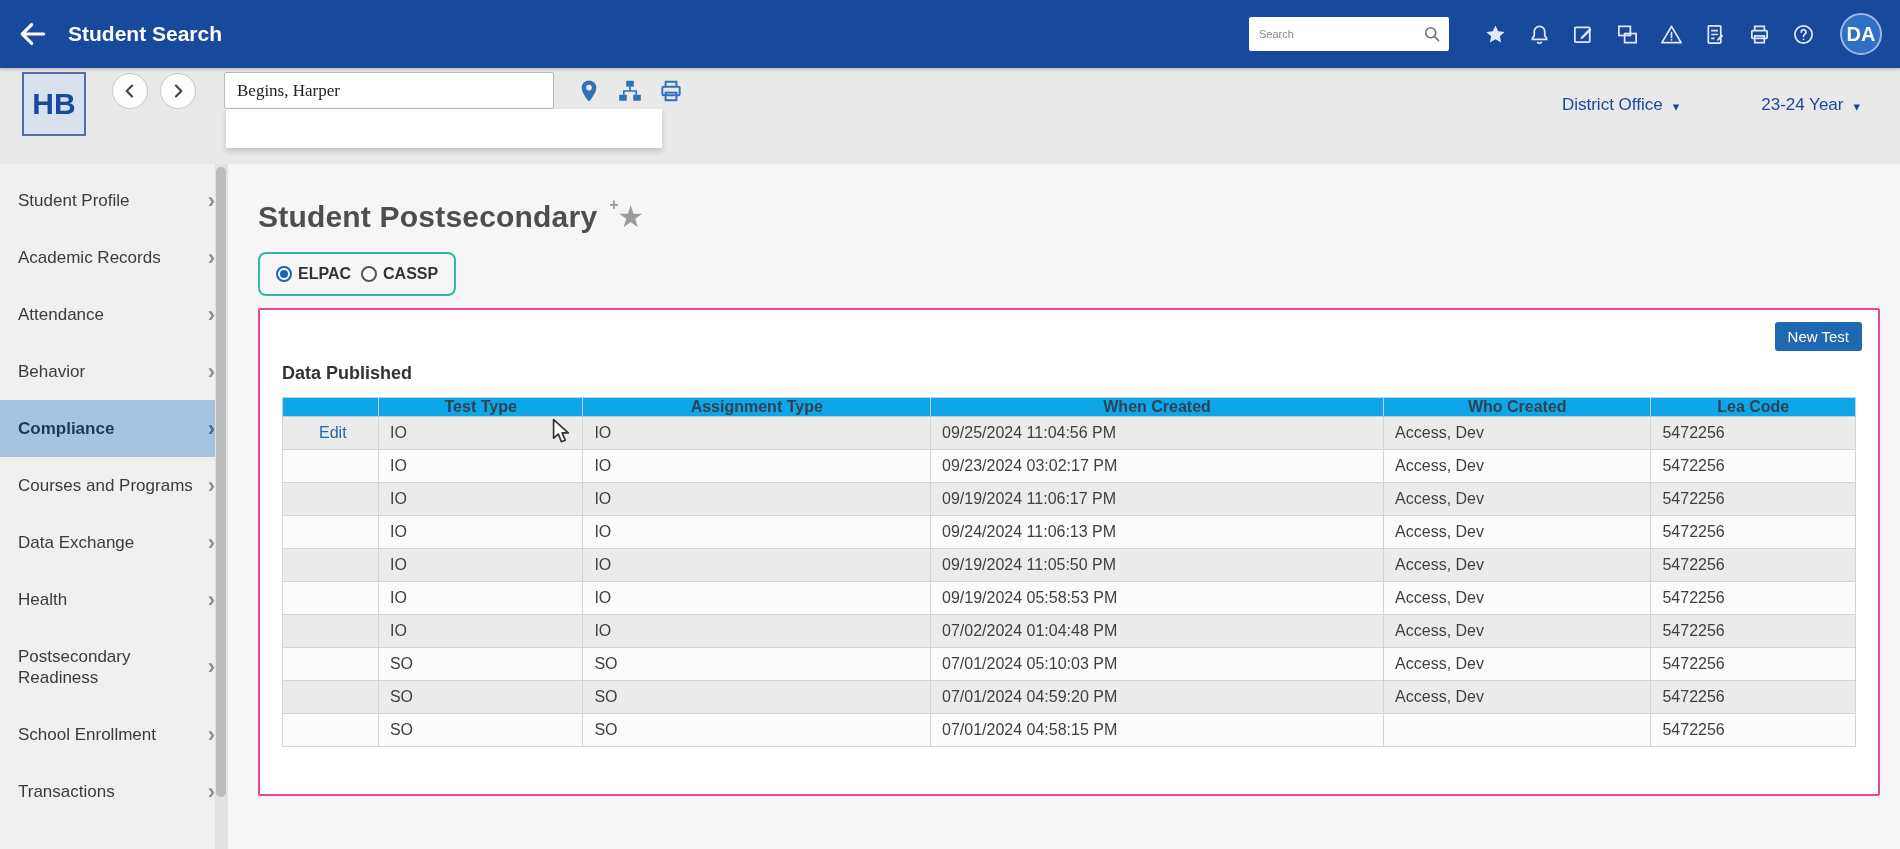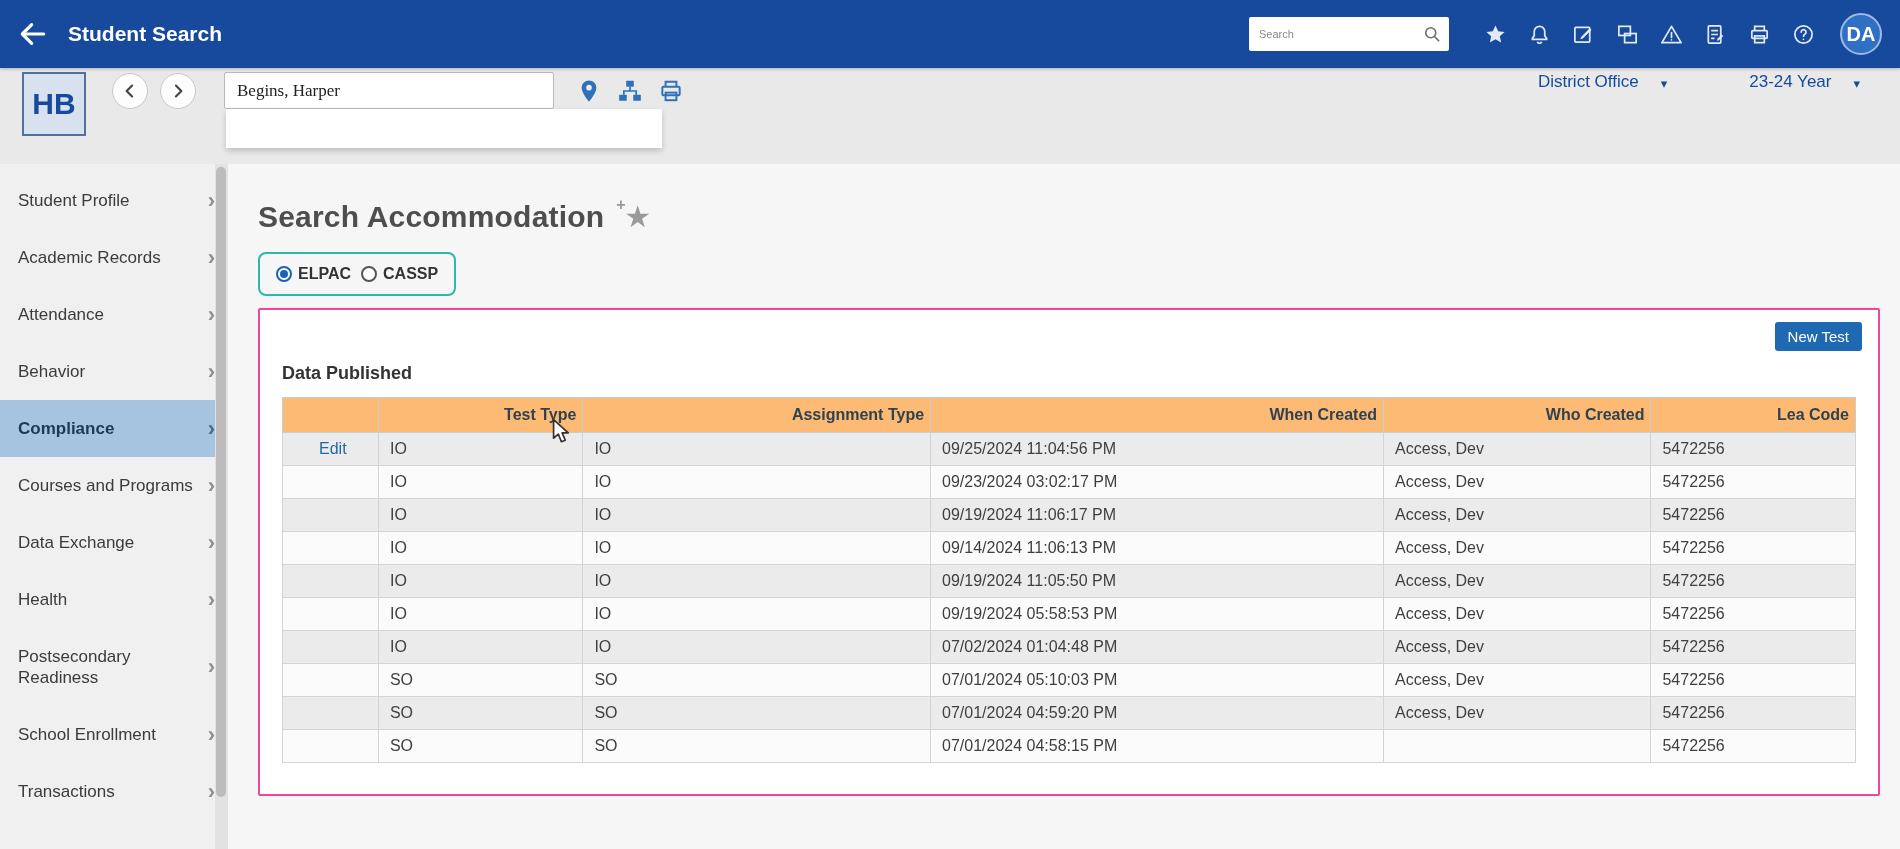--- a/index.html
+++ b/index.html
@@ -40,21 +40,21 @@
   .nav-circle svg { width:20px; height:20px; }
   .name-wrap { position:relative; margin-left:16px; }
   .name-input { width:330px; height:37px; border:1px solid #b9b9b9; border-radius:2px;
     padding:0 12px; font-size:17px; font-family:Liberation Serif, serif; color:#222; background:#fff; }
   .autocomplete { position:absolute; left:2px; top:37px; width:436px; height:39px;
     background:#ffffff; box-shadow:0 3px 6px rgba(0,0,0,.18); z-index:5; }
   .blue-icons { display:flex; gap:15px; margin:6px 0 0 10px; color:#2e71b8; }
   .blue-icon { display:inline-flex; cursor:pointer; color:#2e71b8; }
   .blue-icon svg { width:26px; height:26px; }
   .spacer { flex:1; }
-  .dd { color:#17499c; font-size:17px; margin-top:0; display:flex; gap:22px;
+  .dd { color:#17499c; font-size:17px; margin-top:23px; display:flex; gap:10px;
     align-items:center; cursor:pointer; white-space:nowrap; }
   .dd .caret { font-size:13px; margin-top:2px; }
   .dd.year { margin-left:70px; margin-right:18px; }
 
   
   .body-row { display:flex; height:685px; }
   .sidebar { width:228px; background:#f0f0f0; position:relative; flex:none; padding-top:8px; }
   .sb-item { position:relative; padding:18px 30px 18px 18px; font-size:17px;
     color:#3b3b3b; cursor:pointer; line-height:21px; }
   .sb-item .chev { position:absolute; right:13px; top:50%; transform:translateY(-50%);
@@ -82,22 +82,22 @@
     border-radius:50%; background:#1a62b5; }
 
   .panel { background:#fff; border:2px solid #ec4899; border-radius:2px;
     padding:12px 16px 30px; margin-right:2px; min-height:488px; }
   .panel-actions { display:flex; justify-content:flex-end; }
   .new-test-btn { background:#1f68b2; color:#fff; border:none; border-radius:3px;
     font-size:15px; padding:6px 13px; cursor:pointer; font-family:inherit; }
   .section-title { font-size:18px; color:#333; margin:12px 6px 13px; font-weight:bold; }
 
   .data-table { width:calc(100% - 12px); margin:0 6px; border-collapse:collapse; font-size:16px; }
-  .data-table th { background:#fdba74; color:#31424f; padding:8px 6px;
-    border:1px solid #bfd0dc; text-align:right; font-weight:bold; cursor:pointer; }
+  .data-table th { background:#0ea5e9; color:#31424f; padding:0 6px;
+    border:1px solid #bfd0dc; text-align:center; font-weight:bold; cursor:pointer; }
   .data-table td { border:1px solid #d4d4d4; padding:7px 11px; color:#3f3f3f; height:19px; }
   .data-table tbody tr { background:#fbfbfb; }
   .data-table tbody tr.shaded { background:#ebebeb; }
   .data-table td.link { color:#1f66ad; cursor:pointer;padding-left:36px; }
 
   .cursor { position:absolute; left:551px; top:418px; z-index:50; pointer-events:none; }
 </style>
 </head>
 <body>
 
@@ -284,21 +284,21 @@
     <span class="chev">›</span>
   </div>
 </div>
       <div class="sb-scroll-track">
         <div class="sb-thumb"></div>
       </div>
     </nav>
 
     <main class="main">
       <div class="title-row">
-        <h2>Search Accommodation</h2>
+        <h2>Student Postsecondary</h2>
         <span class="fav-add">★<span class="plus">+</span></span>
       </div>
 
       <div class="radio-box">
         <label class="radio-option">
           <span class="radio-circle checked"></span>
           <span class="radio-label">ELPAC</span>
         </label>
         <label class="radio-option">
           <span class="radio-circle"></span>
@@ -352,21 +352,21 @@
                 <td>IO</td>
                 <td>IO</td>
                 <td>09/19/2024 11:06:17 PM</td>
                 <td>Access, Dev</td>
                 <td>5472256</td>
               </tr>
               <tr>
                 <td></td>
                 <td>IO</td>
                 <td>IO</td>
-                <td>09/14/2024 11:06:13 PM</td>
+                <td>09/24/2024 11:06:13 PM</td>
                 <td>Access, Dev</td>
                 <td>5472256</td>
               </tr>
               <tr class="shaded">
                 <td></td>
                 <td>IO</td>
                 <td>IO</td>
                 <td>09/19/2024 11:05:50 PM</td>
                 <td>Access, Dev</td>
                 <td>5472256</td>

